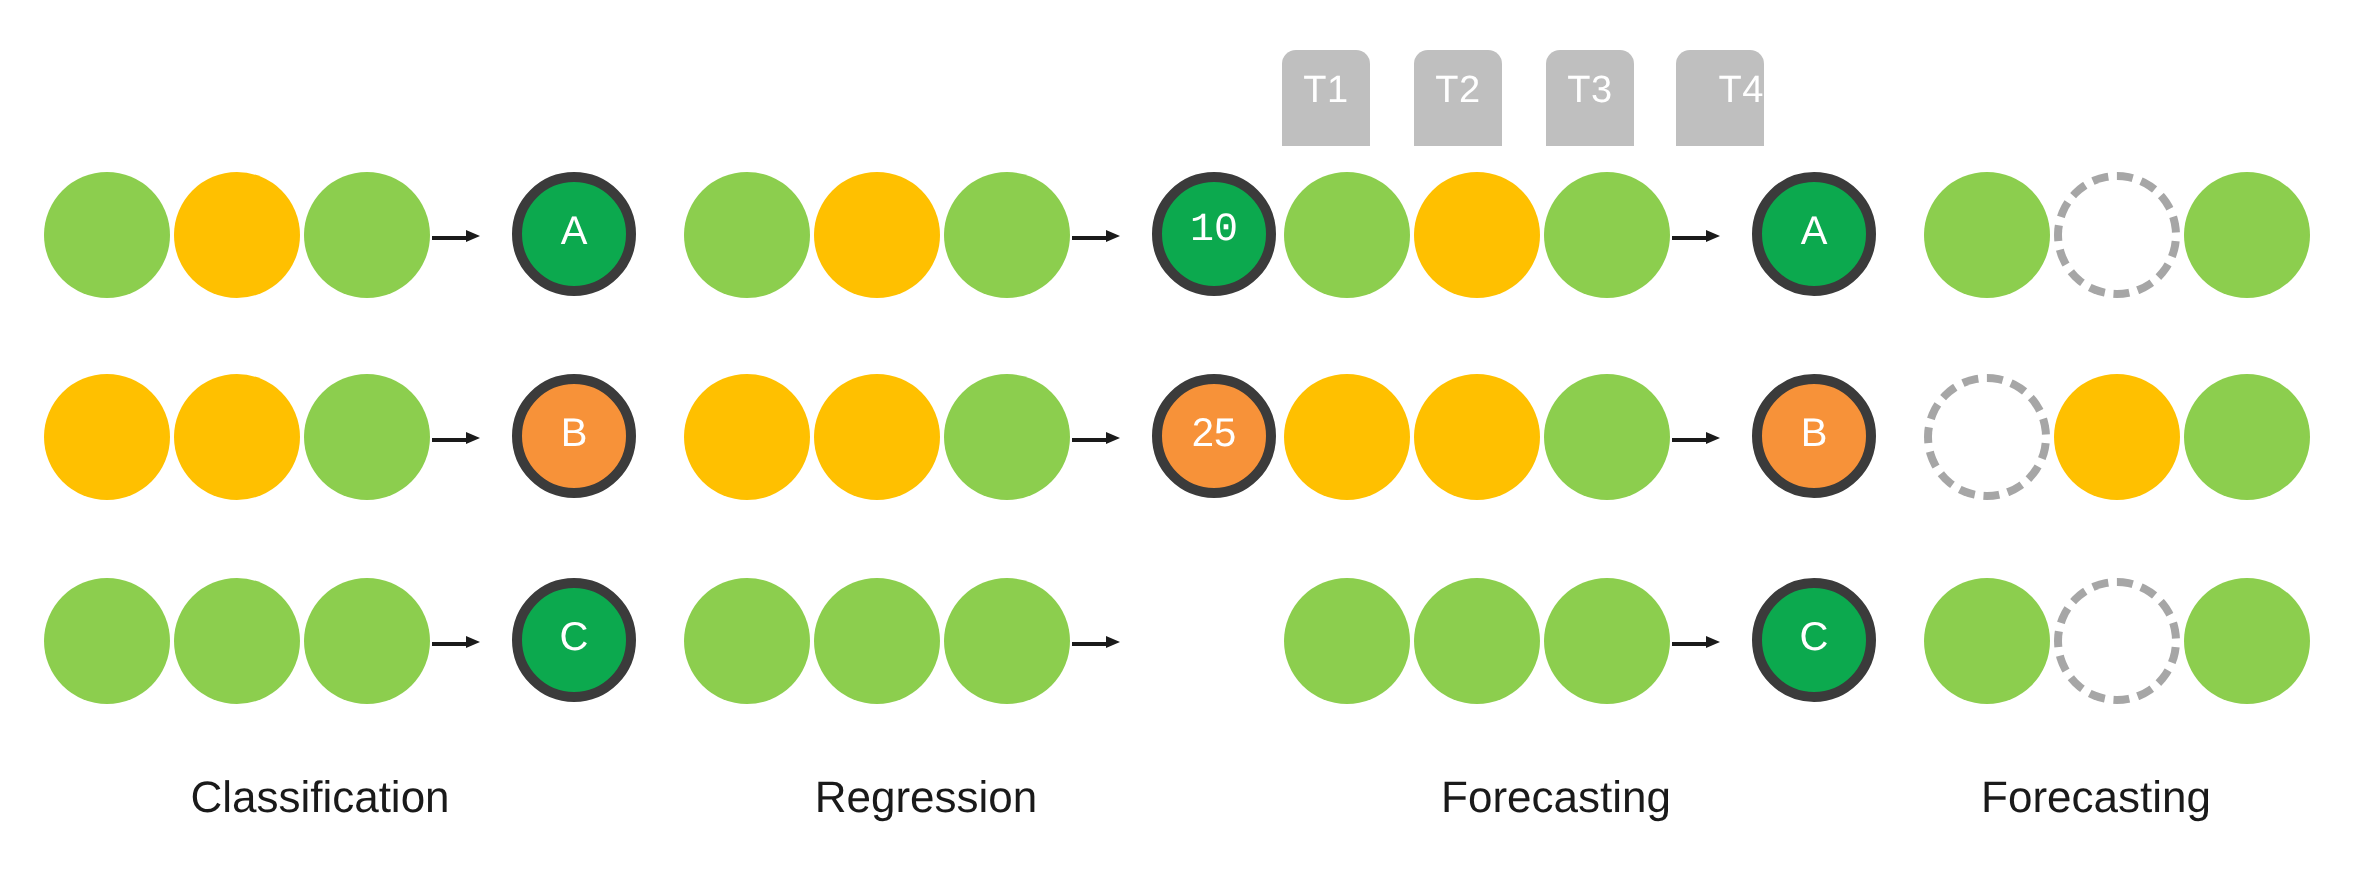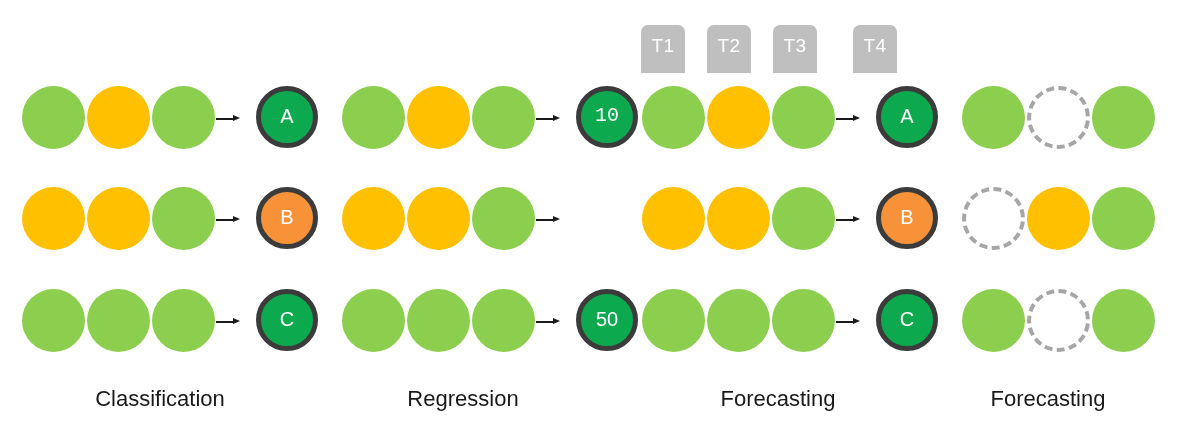--- a/index.html
+++ b/index.html
@@ -177,41 +177,41 @@
         </div>
       </div>
       <div class="series-row" style="top: 187px; width: 300px;">
         <div class="node amber" style="left: 22px;"></div>
         <div class="node amber" style="left: 87px;"></div>
         <div class="node green" style="left: 152px;"></div>
         <div class="arrow" style="left: 216px;">
           <div class="shaft"></div>
           <div class="head"></div>
         </div>
+        <div class="node outcome orange" style="left: 256px;">
+          <span class="outcome-label">25</span>
+        </div>
       </div>
       <div class="series-row" style="top: 289px; width: 300px;">
         <div class="node green" style="left: 22px;"></div>
         <div class="node green" style="left: 87px;"></div>
         <div class="node green" style="left: 152px;"></div>
         <div class="arrow" style="left: 216px;">
           <div class="shaft"></div>
           <div class="head"></div>
-        </div>
-        <div class="node outcome dark-green" style="left: 256px;">
-          <span class="outcome-label">50</span>
         </div>
       </div>
       <div class="caption" style="left: 0px; width: 320px; text-align: center; transform: translateX(-17px);">Regression</div>
     </div>
     <div class="panel" style="left: 620px; width: 320px;">
       <div class="tstep-row">
         <div class="tstep-chip" style="left: 21px;">T1</div>
         <div class="tstep-chip" style="left: 87px; text-align: center;">T2</div>
         <div class="tstep-chip" style="left: 153px;">T3</div>
-        <div class="tstep-chip" style="left: 233px;">T4</div>
+        <div class="tstep-chip" style="left: 218px; text-align: right;">T4</div>
       </div>
       <div class="series-row" style="top: 86px; width: 300px;">
         <div class="node green" style="left: 22px;"></div>
         <div class="node amber" style="left: 87px;"></div>
         <div class="node green" style="left: 152px;"></div>
         <div class="arrow" style="left: 216px;">
           <div class="shaft"></div>
           <div class="head"></div>
         </div>
         <div class="node outcome dark-green" style="left: 256px;">

